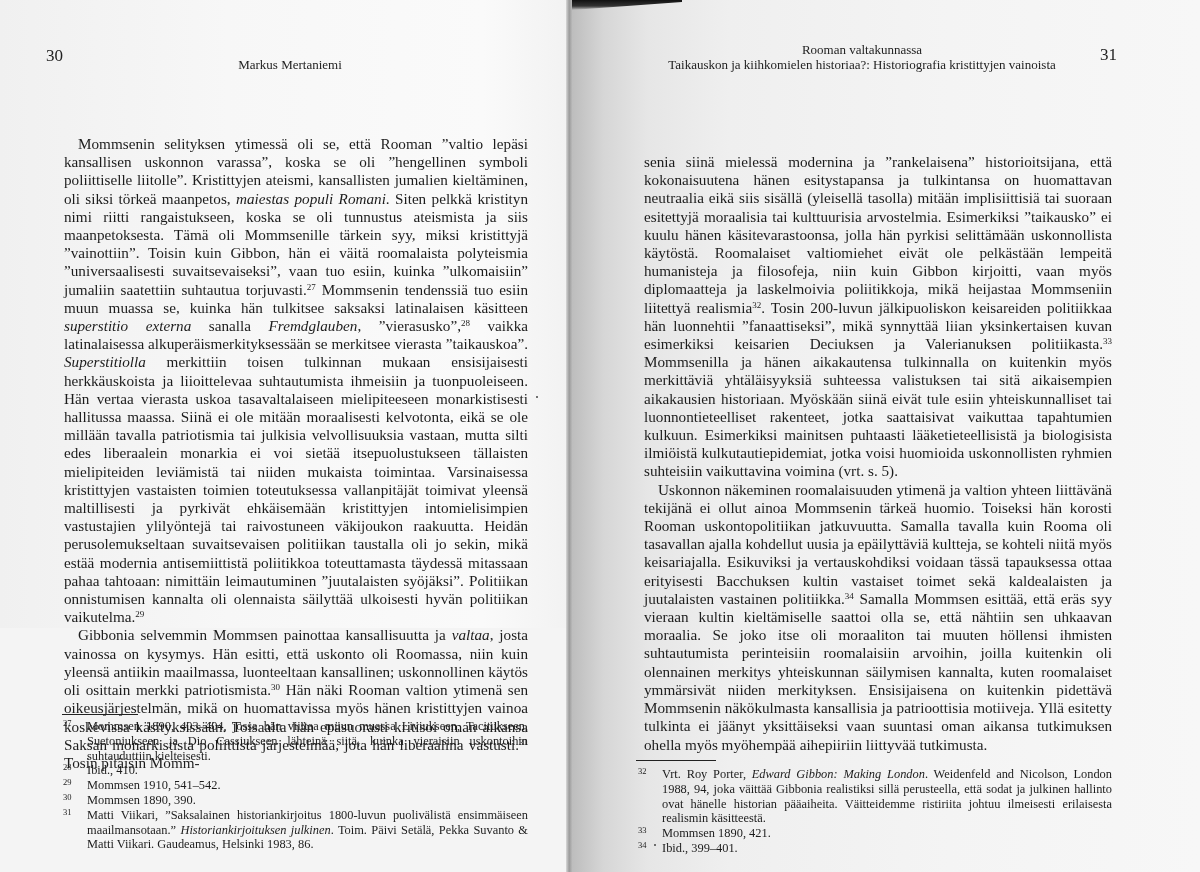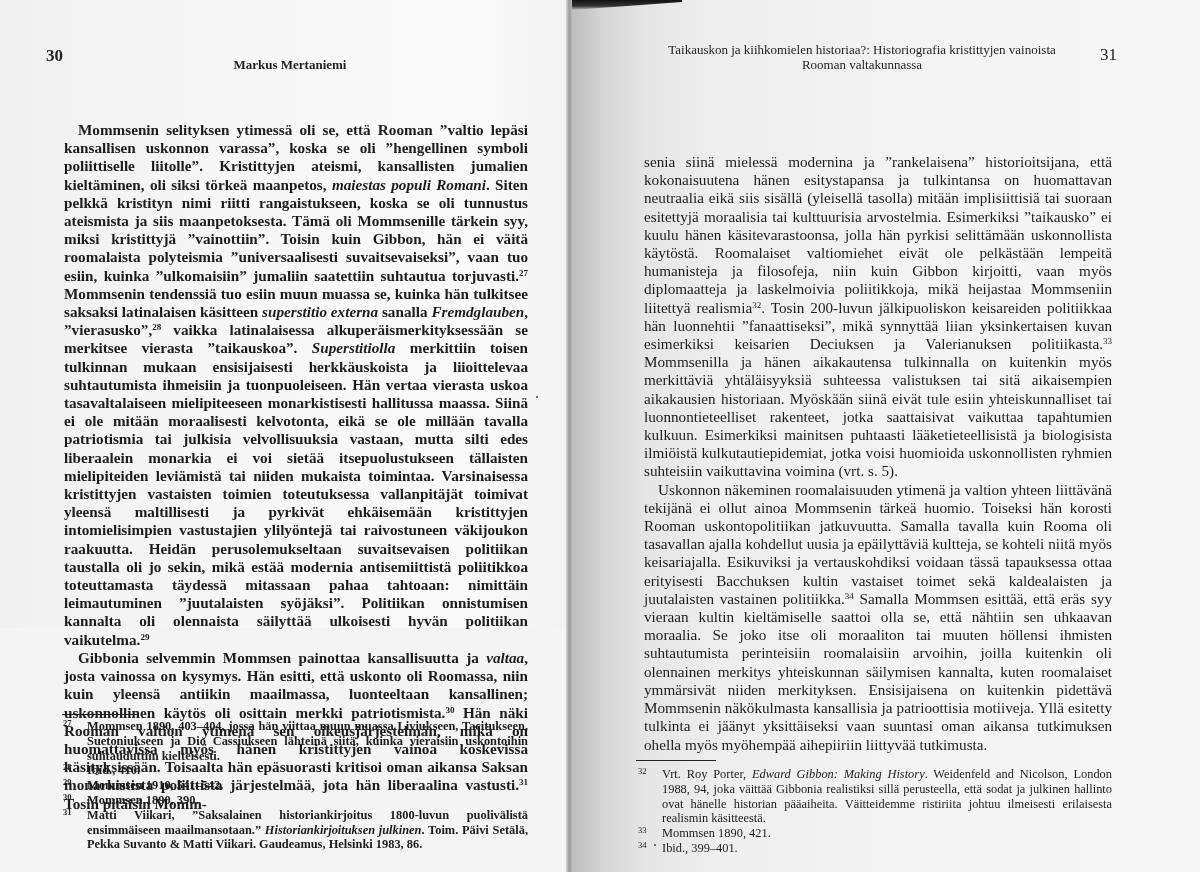--- a/index.html
+++ b/index.html
@@ -6,21 +6,20 @@
     body {
       width: 1200px; height: 872px; overflow: hidden; position: relative;
       background: #f4f4f4;
       font-family: "Liberation Serif", "DejaVu Serif", serif;
       color: #1a1a1a;
     }
     .spread { position: absolute; inset: 0; }
     .page-left {
       position: absolute; left: 0; top: 0; width: 568px; height: 628px;
       background: linear-gradient(to right, #f0f0f0 0%, #f7f7f7 40%, #fafafa 85%, #f2f2f2 100%);
-      font-weight: bold;
     }
     .gutter {
       position: absolute; left: 566px; top: 0; width: 8px; height: 872px;
       background: linear-gradient(to right, #d8d8d8, #9a9a9a 40%, #cfcfcf);
     }
     .page-right {
       position: absolute; left: 572px; top: 0; width: 628px; height: 872px;
       background: linear-gradient(to right, #bdbdbd 0%, #d6d6d6 5%, #e6e6e6 12%, #efefef 25%, #f4f4f4 60%, #f7f7f7 100%);
     }
     .corner-shadow {
@@ -48,50 +47,50 @@
     sup { font-size: 9px; line-height: 0; vertical-align: 5px; }
     .dot { position: absolute; width: 2px; height: 2px; background: #444; border-radius: 1px; }
   </style>
 </head>
 <body>
 
 <div class="spread">
   <div class="page-left">
     <div class="page-num" style="left:46px; top:46px;">30</div>
     <div class="running-head" style="left:200px; top:57px; width:180px;">Markus Mertaniemi</div>
-    <div class="body-text" id="left-body" style="left:64px; top:121px; width:464px;">
+    <div class="body-text" id="left-body" style="left:64px; top:135px; width:464px;">
         <p class="indent">Mommsenin selityksen ytimessä oli se, että Rooman ”valtio lepäsi kansallisen uskonnon varassa”, koska se oli ”hengellinen symboli poliittiselle liitolle”. Kristittyjen ateismi, kansallisten jumalien kieltäminen, oli siksi törkeä maanpetos, <i>maiestas populi Romani</i>. Siten pelkkä kristityn nimi riitti rangaistukseen, koska se oli tunnustus ateismista ja siis maanpetoksesta. Tämä oli Mommsenille tärkein syy, miksi kristittyjä ”vainottiin”. Toisin kuin Gibbon, hän ei väitä roomalaista polyteismia ”universaalisesti suvaitsevaiseksi”, vaan tuo esiin, kuinka ”ulkomaisiin” jumaliin saatettiin suhtautua torjuvasti.<sup>27</sup> Mommsenin tendenssiä tuo esiin muun muassa se, kuinka hän tulkitsee saksaksi latinalaisen käsitteen <i>superstitio externa</i> sanalla <i>Fremdglauben</i>, ”vierasusko”,<sup>28</sup> vaikka latinalaisessa alkuperäismerkityksessään se merkitsee vierasta ”taikauskoa”. <i>Superstitiolla</i> merkittiin toisen tulkinnan mukaan ensisijaisesti herkkäuskoista ja liioittelevaa suhtautumista ihmeisiin ja tuonpuoleiseen. Hän vertaa vierasta uskoa tasavaltalaiseen mielipiteeseen monarkistisesti hallitussa maassa. Siinä ei ole mitään moraalisesti kelvotonta, eikä se ole millään tavalla patriotismia tai julkisia velvollisuuksia vastaan, mutta silti edes liberaalein monarkia ei voi sietää itsepuolustukseen tällaisten mielipiteiden leviämistä tai niiden mukaista toimintaa. Varsinaisessa kristittyjen vastaisten toimien toteutuksessa vallanpitäjät toimivat yleensä maltillisesti ja pyrkivät ehkäisemään kristittyjen intomielisimpien vastustajien ylilyöntejä tai raivostuneen väkijoukon raakuutta. Heidän perusolemukseltaan suvaitsevaisen politiikan taustalla oli jo sekin, mikä estää modernia antisemiittistä poliitikkoa toteuttamasta täydessä mitassaan pahaa tahtoaan: nimittäin leimautuminen ”juutalaisten syöjäksi”. Politiikan onnistumisen kannalta oli olennaista säilyttää ulkoisesti hyvän politiikan vaikutelma.<sup>29</sup></p>
         <p class="indent">Gibbonia selvemmin Mommsen painottaa kansallisuutta ja <i>valtaa</i>, josta vainossa on kysymys. Hän esitti, että uskonto oli Roomassa, niin kuin yleensä antiikin maailmassa, luonteeltaan kansallinen; uskonnollinen käytös oli osittain merkki patriotismista.<sup>30</sup> Hän näki Rooman valtion ytimenä sen oikeusjärjestelmän, mikä on huomattavissa myös hänen kristittyjen vainoa koskevissa käsityksissään. Toisaalta hän epäsuorasti kritisoi oman aikansa Saksan monarkistista poliittista järjestelmää, jota hän liberaalina vastusti.<sup>31</sup> Tosin pitäisin Momm-</p>
       </div>
     <div class="rule" style="left:62px; top:714px; width:76px;"></div>
     <div class="footnotes" id="left-fn" style="left:63px; top:719px; width:465px;">
         <div class="fn"><span class="num">27</span>Mommsen 1890, 403–404, jossa hän viittaa muun muassa Liviukseen, Tacitukseen, Suetoniukseen ja Dio Cassiukseen lähteinä siitä, kuinka vieraisiin uskontoihin suhtauduttiin kielteisesti.</div>
         <div class="fn"><span class="num">28</span>Ibid., 410.</div>
         <div class="fn"><span class="num">29</span>Mommsen 1910, 541–542.</div>
         <div class="fn"><span class="num">30</span>Mommsen 1890, 390.</div>
         <div class="fn"><span class="num">31</span>Matti Viikari, ”Saksalainen historiankirjoitus 1800-luvun puolivälistä ensimmäiseen maailmansotaan.” <i>Historiankirjoituksen julkinen</i>. Toim. Päivi Setälä, Pekka Suvanto &amp; Matti Viikari. Gaudeamus, Helsinki 1983, 86.</div>
       </div>
     <div class="dot" style="left:536px; top:396px;"></div>
   </div>
 
   <div class="gutter"></div>
 
   <div class="page-right">
     <div class="running-head" style="left:60px; top:42px; width:460px;">
+      <div>Rooman valtakunnassa</div>
       <div>Taikauskon ja kiihkomielen historiaa?: Historiografia kristittyjen vainoista</div>
-      <div>Rooman valtakunnassa</div>
     </div>
     <div class="page-num" style="left:528px; top:45px;">31</div>
     <div class="body-text" id="right-body" style="left:72px; top:112px; width:468px;">
         <p class="noindent">senia siinä mielessä modernina ja ”rankelaisena” historioitsijana, että kokonaisuutena hänen esitystapansa ja tulkintansa on huomattavan neutraalia eikä siis sisällä (yleisellä tasolla) mitään implisiittisiä tai suoraan esitettyjä moraalisia tai kulttuurisia arvostelmia. Esimerkiksi ”taikausko” ei kuulu hänen käsitevarastoonsa, jolla hän pyrkisi selittämään uskonnollista käytöstä. Roomalaiset valtiomiehet eivät ole pelkästään lempeitä humanisteja ja filosofeja, niin kuin Gibbon kirjoitti, vaan myös diplomaatteja ja laskelmoivia poliitikkoja, mikä heijastaa Mommseniin liitettyä realismia<sup>32</sup>. Tosin 200-luvun jälkipuoliskon keisareiden politiikkaa hän luonnehtii ”fanaattiseksi”, mikä synnyttää liian yksinkertaisen kuvan esimerkiksi keisarien Deciuksen ja Valerianuksen politiikasta.<sup>33</sup> Mommsenilla ja hänen aikakautensa tulkinnalla on kuitenkin myös merkittäviä yhtäläisyyksiä suhteessa valistuksen tai sitä aikaisempien aikakausien historiaan. Myöskään siinä eivät tule esiin yhteiskunnalliset tai luonnontieteelliset rakenteet, jotka saattaisivat vaikuttaa tapahtumien kulkuun. Esimerkiksi mainitsen puhtaasti lääketieteellisistä ja biologisista ilmiöistä kulkutautiepidemiat, jotka voisi huomioida uskonnollisten ryhmien suhteisiin vaikuttavina voimina (vrt. s. 5).</p>
         <p class="indent">Uskonnon näkeminen roomalaisuuden ytimenä ja valtion yhteen liittävänä tekijänä ei ollut ainoa Mommsenin tärkeä huomio. Toiseksi hän korosti Rooman uskontopolitiikan jatkuvuutta. Samalla tavalla kuin Rooma oli tasavallan ajalla kohdellut uusia ja epäilyttäviä kultteja, se kohteli niitä myös keisariajalla. Esikuviksi ja vertauskohdiksi voidaan tässä tapauksessa ottaa erityisesti Bacchuksen kultin vastaiset toimet sekä kaldealaisten ja juutalaisten vastainen politiikka.<sup>34</sup> Samalla Mommsen esittää, että eräs syy vieraan kultin kieltämiselle saattoi olla se, että nähtiin sen uhkaavan moraalia. Se joko itse oli moraaliton tai muuten höllensi ihmisten suhtautumista perinteisiin roomalaisiin arvoihin, joilla kuitenkin oli olennainen merkitys yhteiskunnan säilymisen kannalta, kuten roomalaiset ymmärsivät niiden merkityksen. Ensisijaisena on kuitenkin pidettävä Mommsenin näkökulmasta kansallisia ja patrioottisia motiiveja. Yllä esitetty tulkinta ei jäänyt yksittäiseksi vaan suuntasi oman aikansa tutkimuksen ohella myös myöhempää aihepiiriin liittyvää tutkimusta.</p>
       </div>
     <div class="rule" style="left:64px; top:760px; width:80px;"></div>
     <div class="footnotes" id="right-fn" style="left:66px; top:767px; width:474px;">
-        <div class="fn"><span class="num">32</span>Vrt. Roy Porter, <i>Edward Gibbon: Making History</i>. Weidenfeld and Nicolson, London 1988, 94, joka väittää Gibbonia realistiksi sillä perusteella, että sodat ja julkinen hallinto ovat hänelle historian pääaiheita. Väitteidemme ristiriita johtuu ilmeisesti erilaisesta realismin käsitteestä.</div>
+        <div class="fn"><span class="num">32</span>Vrt. Roy Porter, <i>Edward Gibbon: Making London</i>. Weidenfeld and Nicolson, London 1988, 94, joka väittää Gibbonia realistiksi sillä perusteella, että sodat ja julkinen hallinto ovat hänelle historian pääaiheita. Väitteidemme ristiriita johtuu ilmeisesti erilaisesta realismin käsitteestä.</div>
         <div class="fn"><span class="num">33</span>Mommsen 1890, 421.</div>
         <div class="fn"><span class="num">34</span>Ibid., 399–401.</div>
       </div>
     <div class="dot" style="left:82px; top:844px;"></div>
   </div>
 
   <div class="corner-shadow"></div>
 </div>
 
 </body></html>

